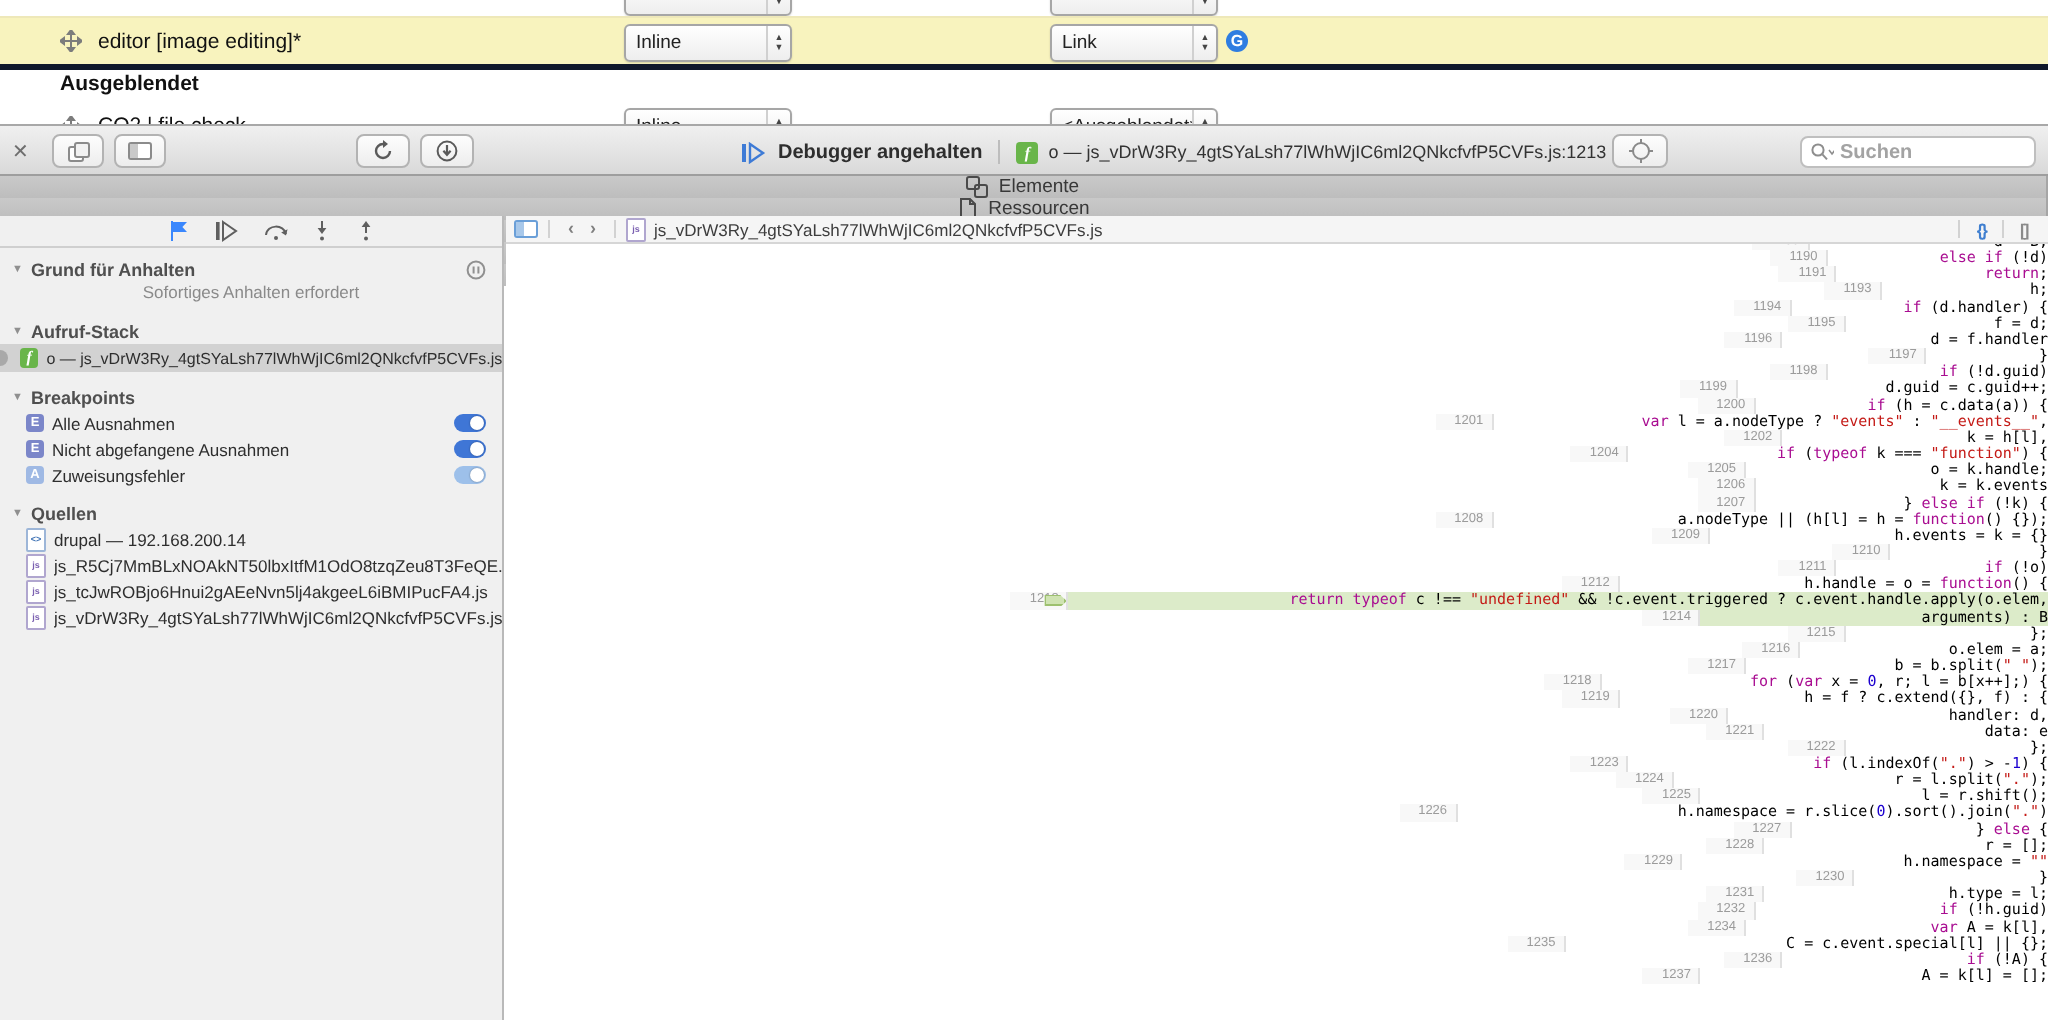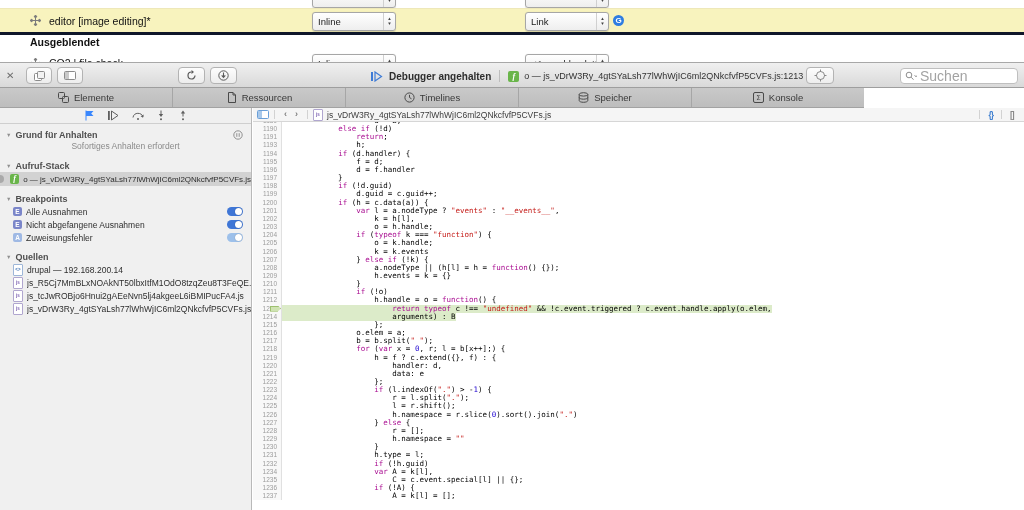--- a/index.html
+++ b/index.html
@@ -30,24 +30,24 @@
   #close-x{position:absolute;left:6px;top:7px;font-size:10px;color:#6e6e6e;cursor:default;}
   .sep-v{position:absolute;top:7px;width:1px;height:12px;background:#bdbdbd;}
   #status-group{position:absolute;left:370px;top:4px;height:18px;display:flex;align-items:center;cursor:default;}
   #status-label{font-size:10px;font-weight:bold;color:#2e2e2e;margin-left:6px;}
   .fbadge{width:11px;height:11px;border-radius:2px;background:#69b54a;color:#fff;font-size:8px;font-style:italic;
     font-weight:bold;text-align:center;line-height:11px;font-family:"Liberation Serif",serif;}
   #frame-label{font-size:9px;color:#333;margin-left:5px;white-space:nowrap;}
   #frame-chevron{font-size:7px;color:#777;margin-left:7px;}
   #search-field{position:absolute;left:900px;top:5px;width:118px;height:16px;border:1px solid #bfbfbf;border-radius:4px;
     background:#fff;display:flex;align-items:center;box-sizing:border-box;}
-  #search-field .ph{font-size:14px;color:#a3a3a3;margin-left:3px;}
+  #search-field .ph{font-size:10px;color:#a3a3a3;margin-left:3px;font-weight:bold;}
   
-  #tabbar{position:absolute;left:0;top:88px;width:864px;height:20px;display:flex;
-    background:linear-gradient(#cccccc,#bfbfbf);border-bottom:1px solid #a2a2a2;box-sizing:border-box;}
+  #tabbar{position:absolute;left:0;top:88px;width:1024px;height:20px;display:flex;
+    background:linear-gradient(#cccccc,#bfbfbf);border-bottom:1px solid #a2a2a2;box-sizing:border-box;flex-direction:column;}
   .tab{flex:1;display:flex;align-items:center;justify-content:center;gap:5px;border-right:1px solid #a6a6a6;
     background:linear-gradient(#c9c9c9,#bdbdbd);cursor:default;}
   .tab:last-child{border-right:none;}
   .tab.active{background:linear-gradient(#e8e8e8,#d7d7d7);}
   .tab .tlbl{font-size:9.5px;color:#383838;}
   
   #sidebar{position:absolute;left:0;top:108px;width:252px;bottom:0;background:#f0f0f0;
     border-right:1px solid #b9b9b9;box-sizing:border-box;overflow:hidden;}
   #dbg-controls{height:15px;border-bottom:1px solid #cfcfcf;display:flex;align-items:center;gap:12px;padding-left:84px;}
   .sec-head{display:flex;align-items:center;height:13px;padding-left:6px;font-size:9px;font-weight:bold;color:#4f4f4f;}
@@ -68,21 +68,21 @@
   #content{position:absolute;left:253px;top:108px;right:0;bottom:0;overflow:hidden;}
   #navbar{height:13px;border-bottom:1px solid #d6d6d6;background:#f5f5f5;display:flex;align-items:center;padding:0 4px;box-sizing:content-box;}
   .nav-sep{width:1px;height:9px;background:#d2d2d2;margin:0 5px;}
   .chev{font-size:9px;color:#808080;font-weight:bold;padding:0 4px;line-height:13px;}
   #file-name{font-size:8.5px;color:#3d3d3d;margin-left:4px;white-space:nowrap;}
   #pp-icon{font-size:8.5px;font-weight:bold;color:#3f7fd0;letter-spacing:-1px;padding:0 3px;}
   #tp-icon{font-size:8.5px;font-weight:bold;color:#8a8a8a;letter-spacing:-1px;padding-left:3px;width:10px;overflow:hidden;}
   #navbar .right{margin-left:auto;display:flex;align-items:center;}
   
   #code-lines{position:absolute;left:0;top:14px;right:0;bottom:0;background:#fff;overflow:hidden;}
-  .crow{display:flex;height:8.17px;line-height:8.17px;font-family:"DejaVu Sans Mono",monospace;font-size:7.5px;}
+  .crow{display:flex;height:8.17px;line-height:8.17px;font-family:"DejaVu Sans Mono",monospace;font-size:7.5px;justify-content:flex-end;}
   .crow:first-child{margin-top:-5px;}
   .gut{flex:0 0 24px;text-align:right;padding-right:4px;background:#f8f8f8;border-right:1px solid #e0e0e0;
     color:#9b9b9b;font-size:6.5px;position:relative;font-family:"Liberation Sans",sans-serif;}
   .ctext{padding-left:20px;white-space:pre;color:#000;}
   .tk-k{color:#a90d91;}.tk-s{color:#c41a16;}.tk-n{color:#1c00cf;}
   .hl{background:#dcebc9;}
   .exec-marker{position:absolute;right:0px;top:1px;width:11px;height:6px;background:#cfe3b2;border:1px solid #9dc06f;
     clip-path:polygon(0 0,70% 0,100% 50%,70% 100%,0 100%);box-sizing:border-box;}
   svg{display:block;}
 </style>
@@ -420,24 +420,20 @@
       </div>
       <div class="crow">
         <span class="gut">1201</span>
         <span class="ctext"><span class="tk-p">            </span><span class="tk-k">var</span><span class="tk-p"> l = a.nodeType ? </span><span class="tk-s">"events"</span><span class="tk-p"> : </span><span class="tk-s">"__events__"</span><span class="tk-p">,</span></span>
       </div>
       <div class="crow">
         <span class="gut">1202</span>
         <span class="ctext"><span class="tk-p">                k = h[l],</span></span>
       </div>
       <div class="crow">
-        <span class="gut">1203</span>
-        <span class="ctext"><span class="tk-p">                o = h.handle;</span></span>
-      </div>
-      <div class="crow">
         <span class="gut">1204</span>
         <span class="ctext"><span class="tk-p">            </span><span class="tk-k">if</span><span class="tk-p"> (</span><span class="tk-k">typeof</span><span class="tk-p"> k === </span><span class="tk-s">"function"</span><span class="tk-p">) {</span></span>
       </div>
       <div class="crow">
         <span class="gut">1205</span>
         <span class="ctext"><span class="tk-p">                o = k.handle;</span></span>
       </div>
       <div class="crow">
         <span class="gut">1206</span>
         <span class="ctext"><span class="tk-p">                k = k.events</span></span>

